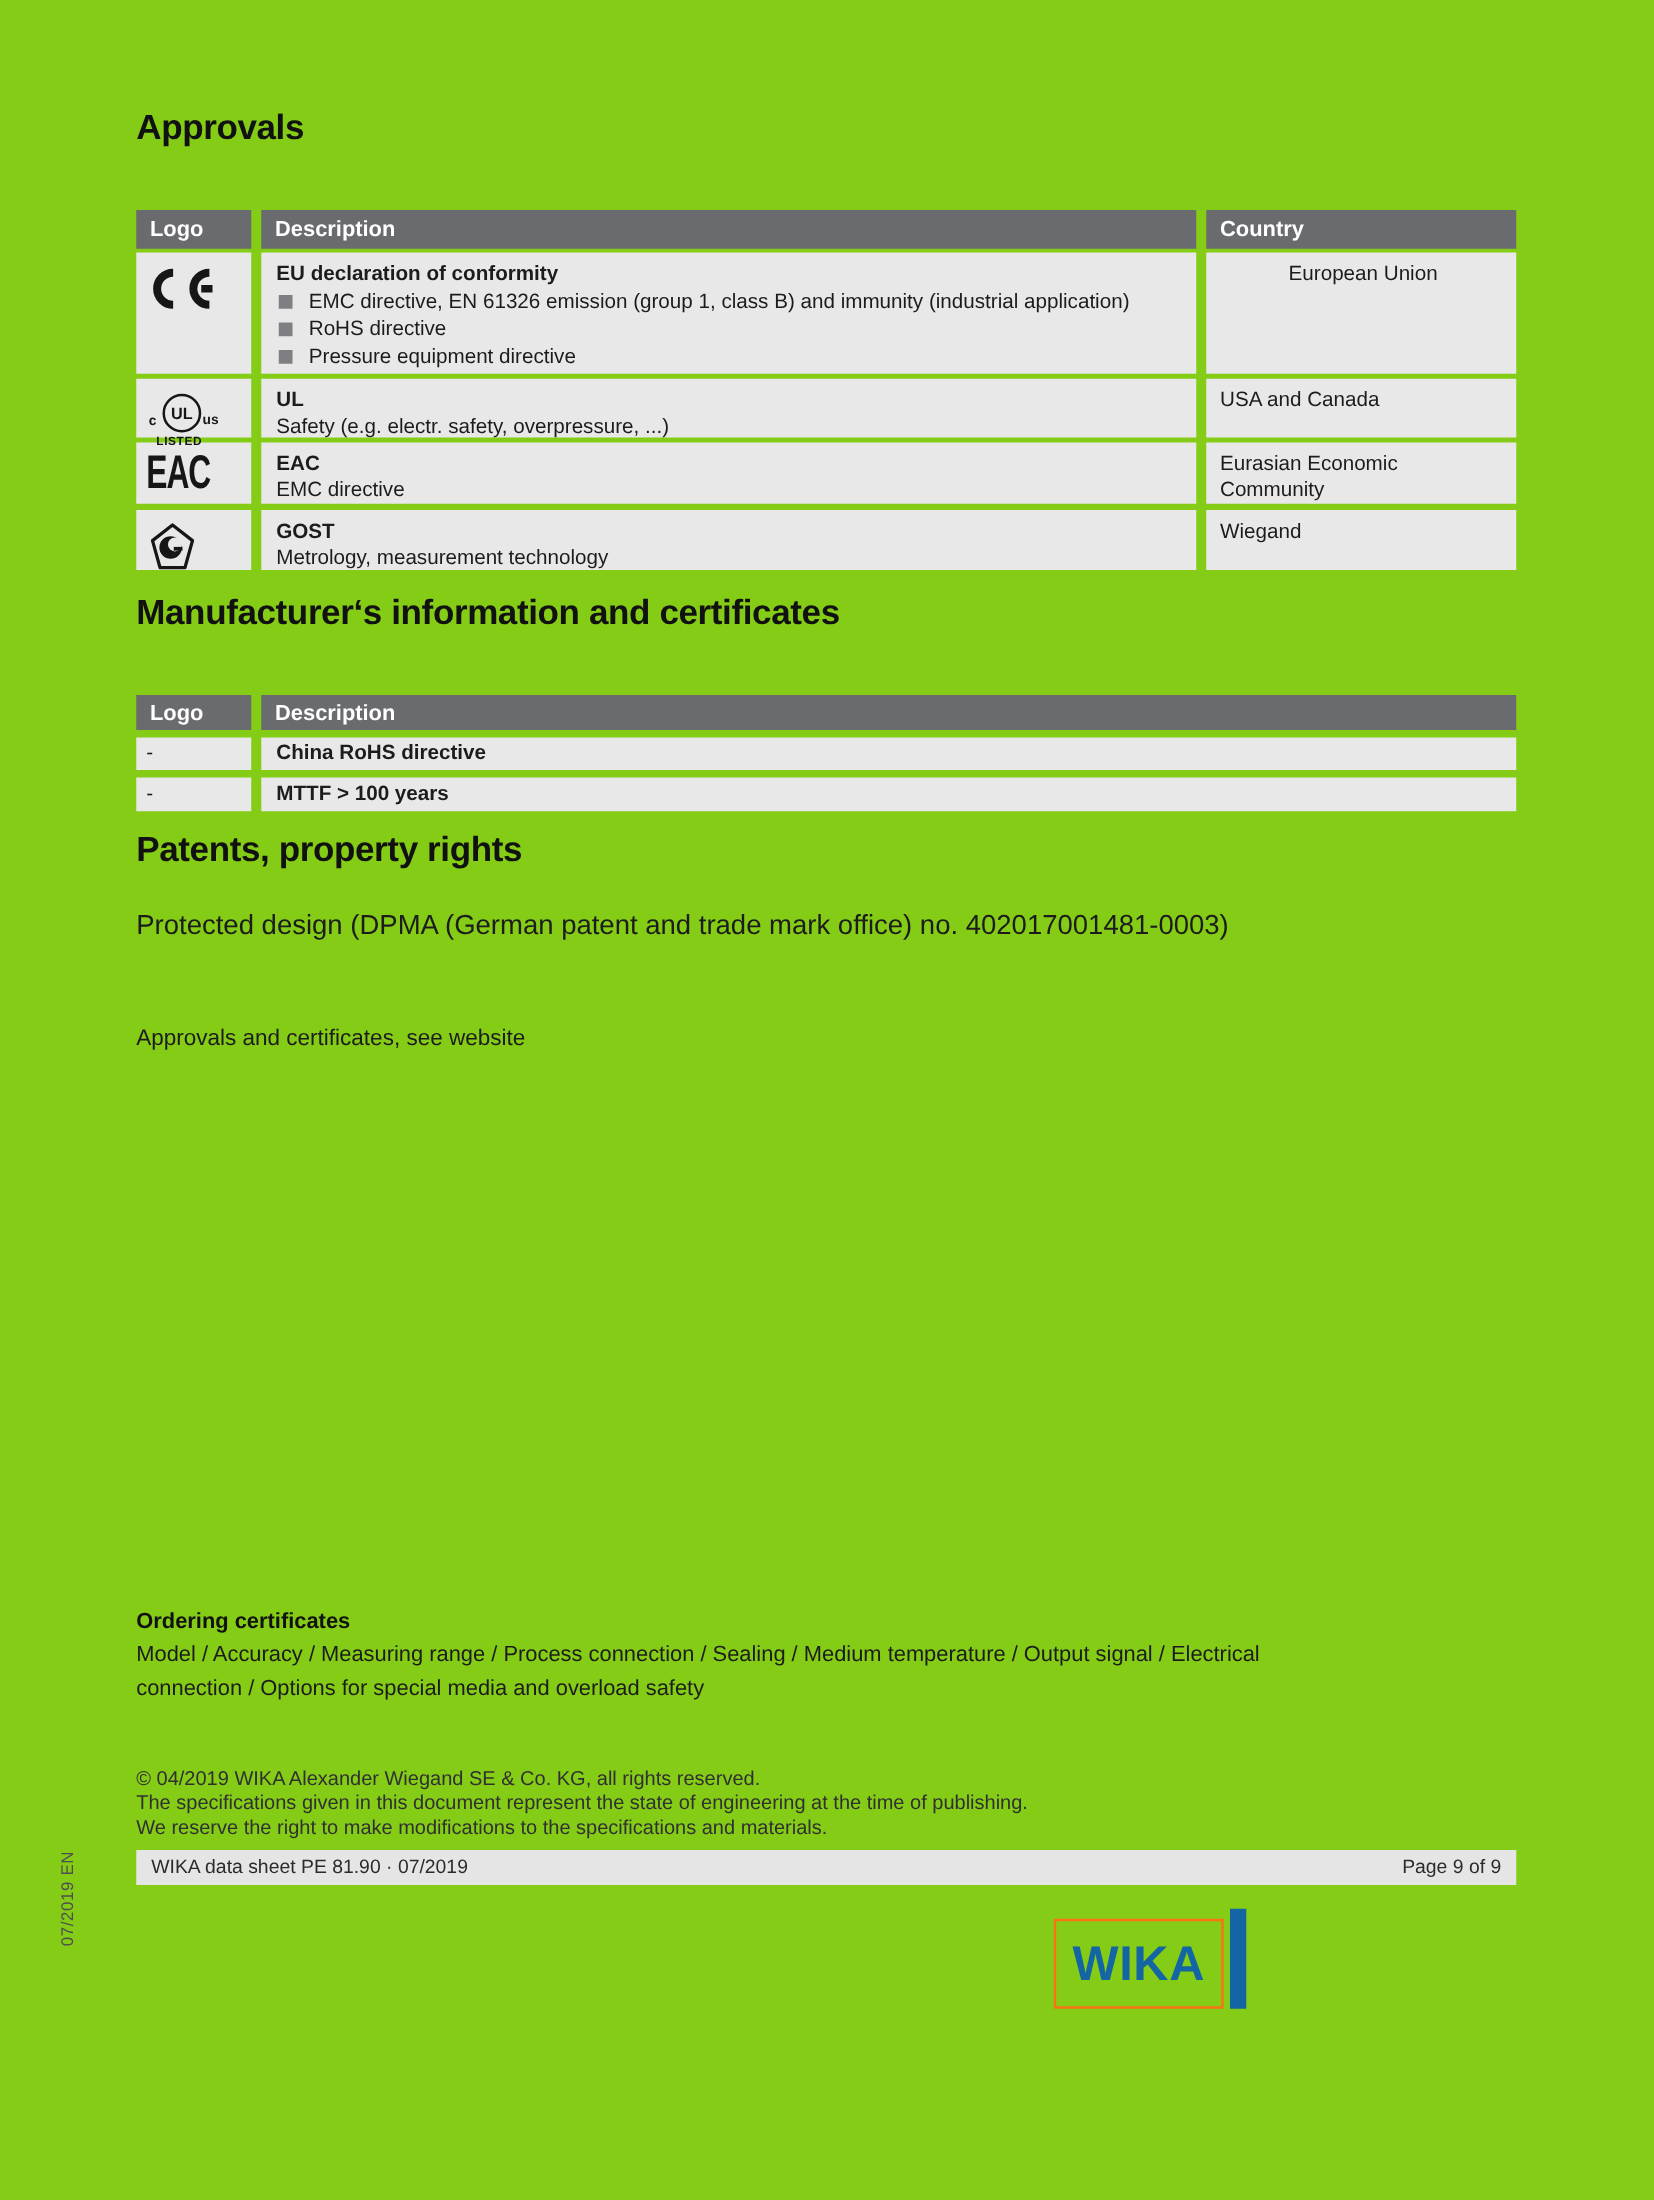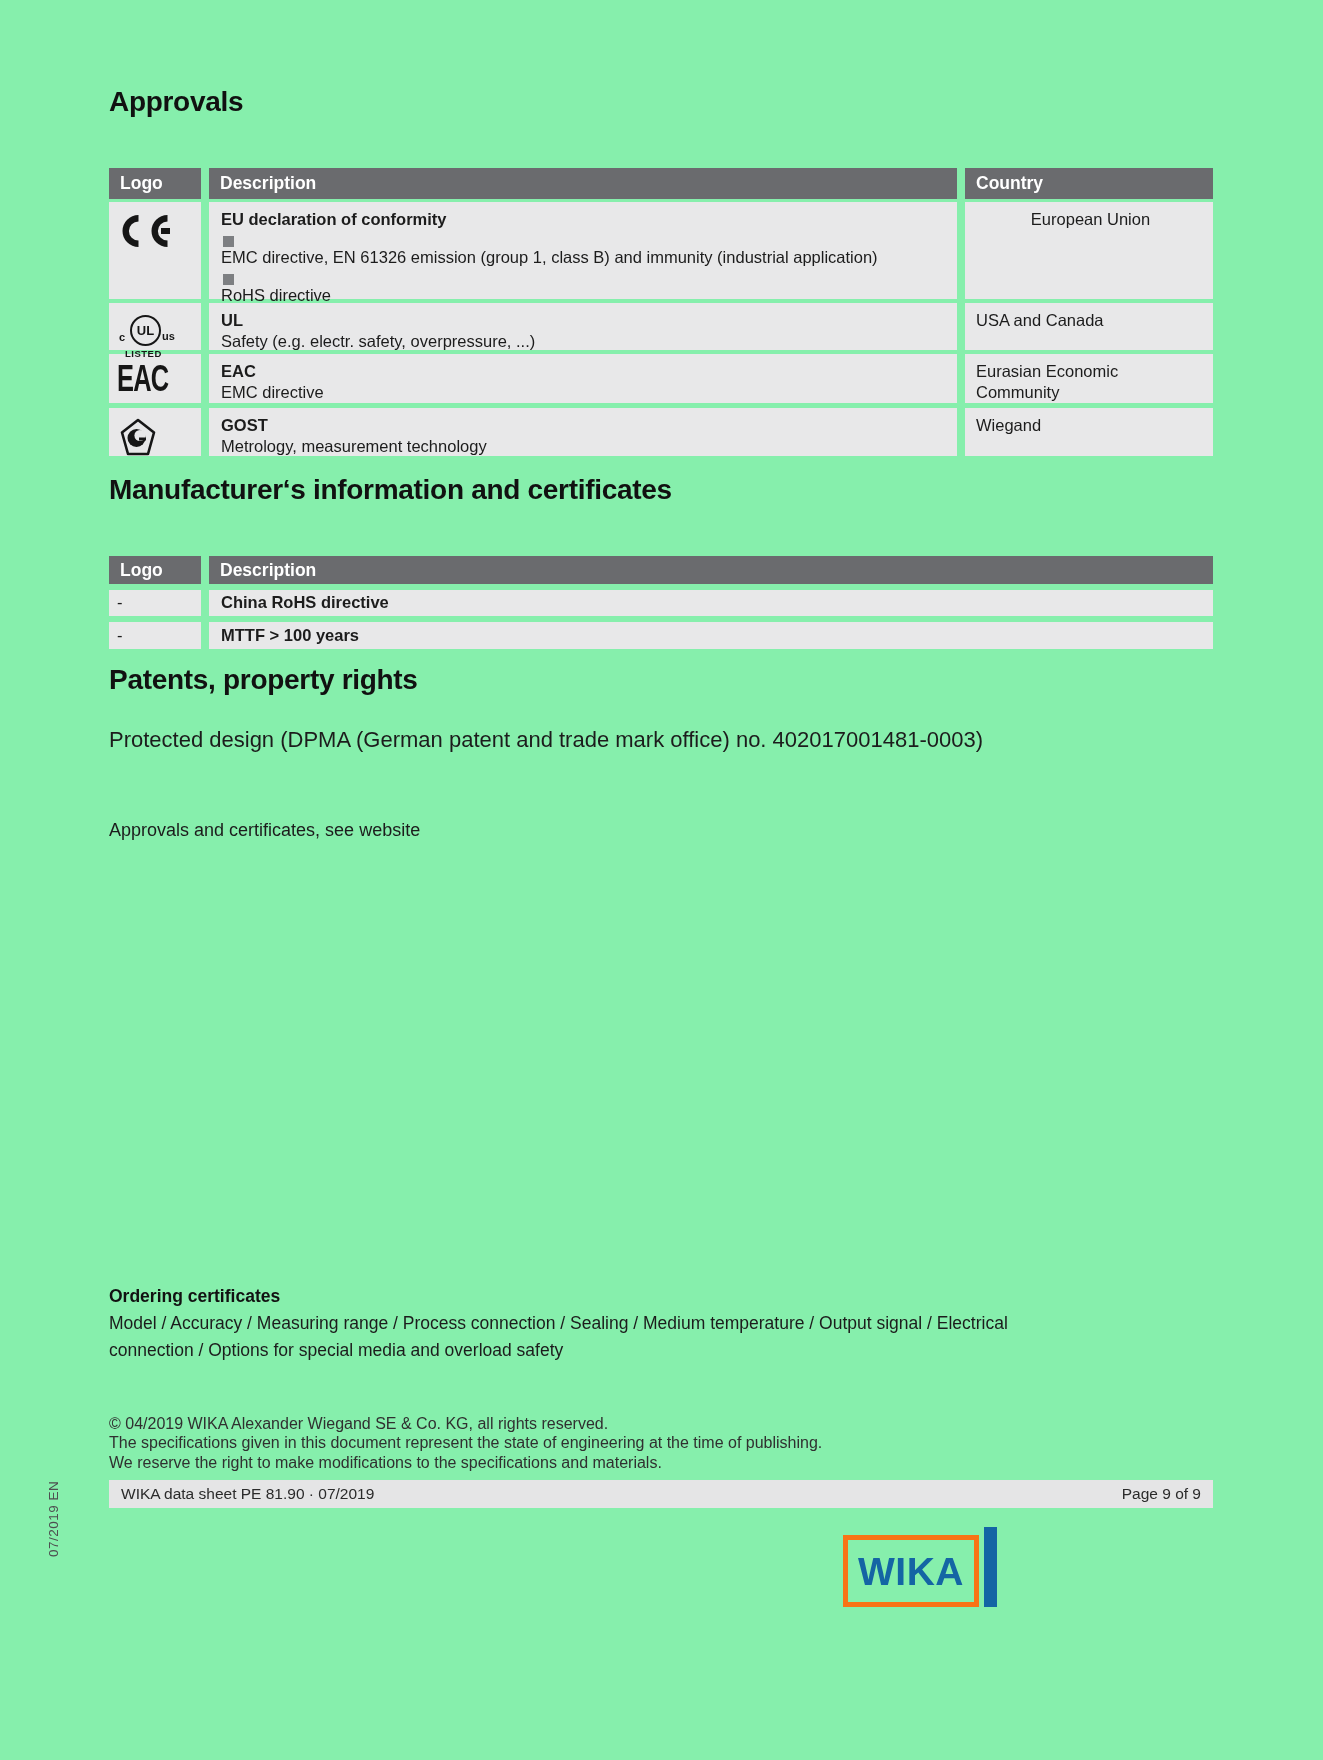--- a/index.html
+++ b/index.html
@@ -1,17 +1,17 @@
 <!DOCTYPE html>
 <html><head>
 <meta charset="utf-8">
 <style>
   html,body{margin:0;padding:0;background:#fff;}
   .page{
-    position:relative; width:1323px; height:1760px; background:#86efac;
+    position:relative; width:1323px; height:1760px; background:#84cc16;
     font-family:"Liberation Sans", sans-serif; color:#1c1c1c; overflow:hidden;
   }
   .abs{position:absolute;}
   h1.sec{
     margin:0; font-size:28px; font-weight:bold; color:#111; letter-spacing:-0.3px;
   }
   
   .tbl{width:1104px;margin-top:25px;}
   .trow{display:flex; column-gap:8px;}
   .col-logo{width:92px; flex:0 0 92px;}
@@ -22,21 +22,21 @@
     line-height:31px; height:31px; padding-left:11px; box-sizing:border-box;
   }
   .tbl2 .thead .cell{line-height:28px; height:28px;}
   .tbody-row .cell{
     background:#e8e8e9; box-sizing:border-box; font-size:16.5px; line-height:21px;
     padding:7px 8px 0 12px;
   }
   .tbody-row .col-logo{padding-left:8px; padding-right:0;}
   .tbody-row .col-country{padding-left:11px;}
   .cell-title{font-weight:bold;}
-  .bullet-line{display:flex; align-items:flex-start; margin-top:1px;flex-direction:column;}
+  .bullet-line{display:flex; align-items:flex-start; margin-top:1px;}
   .bullet-sq{
     width:11px; height:11px; background:#7d7f82; flex:0 0 11px;
     margin:5px 13px 0 2px;
   }
   .dash-cell{font-size:16.5px;}
   .bold-cell{font-weight:bold;}
   
   .ce-wrap{margin-top:4px;}
   .ul-wrap{position:relative; width:62px; height:40px; margin-top:5px;}
   .ul-circle{
@@ -70,21 +70,21 @@
     padding:0 12px; font-size:15.5px; color:#2b2b2b; line-height:28px;
   }
   .side-label{
     writing-mode:vertical-rl; transform:rotate(180deg);
     font-size:13.5px; color:#4e4e50; letter-spacing:0.5px;
   }
   
   .wika{width:156px; height:80px;}
   .wika-frame{
     position:absolute; left:0; top:8px; width:136px; height:72px;
-    border:5px solid #f97316; box-sizing:border-box;
+    border:2px solid #f97316; box-sizing:border-box;
     display:flex; align-items:center; justify-content:center;
   }
   .wika-text{
     font-weight:bold; font-size:39px; color:#1465a4; letter-spacing:0.5px;
     line-height:1;
   }
   .wika-bar{position:absolute; left:141px; top:0; width:13px; height:80px; background:#1465a4;}
 </style>
 </head>
 <body>

